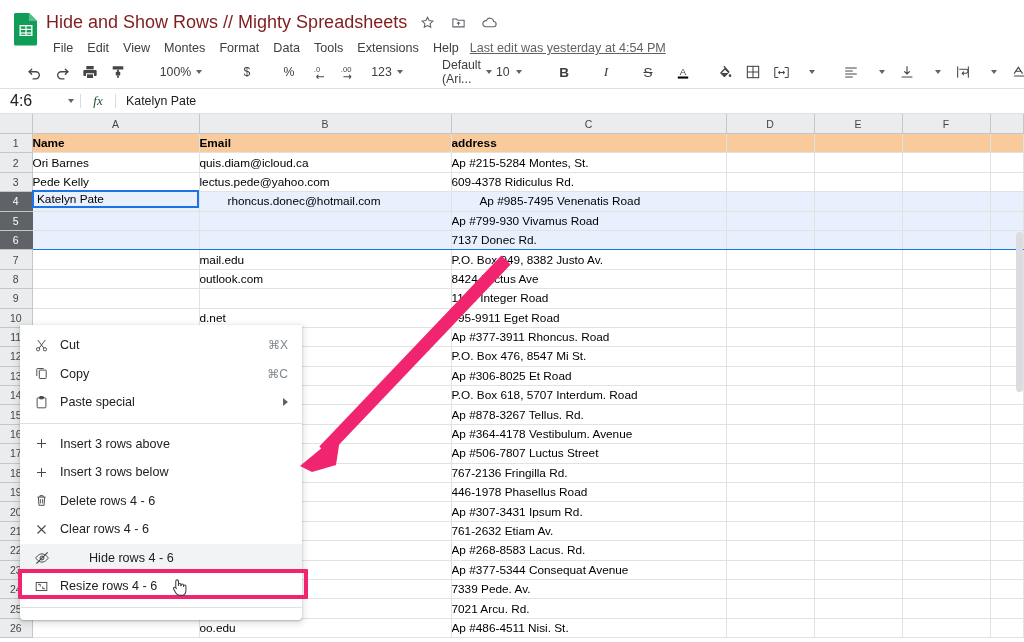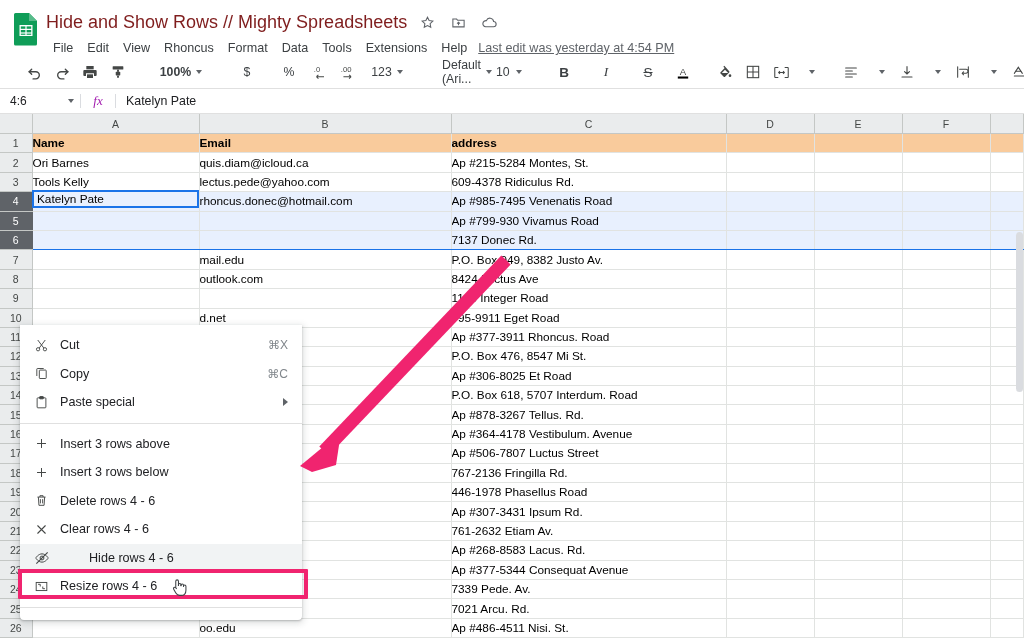--- a/index.html
+++ b/index.html
@@ -26,49 +26,49 @@
   
   .toolbar{height:33px;display:flex;align-items:center;padding-left:20px;box-sizing:border-box;
            border-bottom:1px solid #e0e0e0;}
   .tb{display:flex;align-items:center;justify-content:center;color:#444746;height:26px;min-width:26px;
       font-size:13px;border-radius:4px;margin:0 1px;}
   .tb svg{display:block;}
   .tb-sep{width:1px;height:18px;background:#dadce0;margin:0 7px;}
   .tb-wide{padding:0 7px;font-size:12.3px;color:#3c4043;}
   .caret{width:0;height:0;border-left:3.5px solid transparent;border-right:3.5px solid transparent;
          border-top:4px solid #5f6368;margin-left:5px;}
-  .zoombox{display:flex;align-items:center;padding:0 4px 0 8px;font-size:12.3px;color:#3c4043;min-width:52px;font-weight:bold;}
+  .zoombox{display:flex;align-items:center;padding:0 4px 0 8px;font-size:12.3px;color:#3c4043;min-width:52px;}
   .fontbox{display:flex;align-items:center;justify-content:space-between;width:78px;padding:0 6px;font-size:12.3px;color:#3c4043;margin-left:14px;}
   .sizebox{display:flex;align-items:center;justify-content:space-between;width:44px;padding:0 6px;font-size:12.3px;color:#3c4043;}
 
   
   .formulabar{height:24px;display:flex;align-items:center;border-bottom:1px solid #e0e0e0;background:#fff;}
   .namebox{width:80px;display:flex;align-items:center;justify-content:space-between;
-           padding:0 6px 0 10px;font-size:12px;color:#202124;box-sizing:border-box;}
+           padding:0 6px 0 10px;font-size:16px;color:#202124;box-sizing:border-box;}
   .fbar-sep{width:1px;height:14px;background:#dadce0;}
-  .fx{width:34px;text-align:center;font-size:13px;color:#a21caf;font-style:italic;font-family:"Liberation Serif",serif;}
+  .fx{width:34px;text-align:center;font-size:13px;color:#14532d;font-style:italic;font-family:"Liberation Serif",serif;}
   .formula-input{flex:1;font-size:12.4px;color:#202124;padding-left:10px;}
 
   
   .gridwrap{position:relative;height:524px;overflow:hidden;background:#fff;}
   table.grid{border-collapse:collapse;table-layout:fixed;width:1024px;}
   table.grid td,table.grid th{padding:0;margin:0;}
 
   .corner{width:32px;height:19px;background:#eaeced;border-right:1px solid #c4c7c5;border-bottom:1px solid #c4c7c5;}
   th.colhead{height:19px;background:#eaeced;border-right:1px solid #c4c7c5;border-bottom:1px solid #c4c7c5;
              font-size:10.5px;font-weight:400;color:#444746;text-align:center;}
   td.rowhead{width:32px;height:18.4px;background:#eaeced;border-right:1px solid #c4c7c5;border-bottom:1px solid #c4c7c5;
              font-size:10.5px;color:#444746;text-align:center;vertical-align:middle;}
   td.rowhead.sel{background:#5f6368;color:#fff;border-right:1px solid #5f6368;}
   td.cell{height:18.4px;border-right:1px solid #e1e3e1;border-bottom:1px solid #e1e3e1;
           font-size:11.8px;color:#000;padding:0 0 0 5px;white-space:nowrap;overflow:hidden;vertical-align:middle;}
   tr.hdrrow td.cell{background:#f9cb9c;font-weight:700;}
   tr.hdrrow td.cell.blank{background:#f9cb9c;}
   tr.selrow td.cell{background:#e8f0fe;}
-  tr.selrow-first td.cell{border-top:1px solid #1a73e8;}
+  tr.selrow-first td.cell{border-top:1px solid #1a73e8;padding-left:28px;}
   tr.selrow-last td.cell{border-bottom:1px solid #1a73e8;}
 
   .cursor-cell{position:absolute;left:32px;top:75.5px;width:167px;height:18px;
                border:2px solid #1a73e8;box-sizing:border-box;background:#e8f0fe;}
   .cursor-cell span{font-size:11.8px;color:#000;padding-left:3px;line-height:15px;display:block;}
 
   
   .ctxmenu{position:absolute;left:20px;top:211px;width:282px;background:#fff;
            box-shadow:0 2px 6px 2px rgba(60,64,67,.15),0 1px 2px 0 rgba(60,64,67,.3);
            border-radius:0 0 4px 4px;padding:6px 0 6px 0;box-sizing:border-box;z-index:40;}
@@ -129,21 +129,21 @@
           <svg width="17" height="17" viewBox="0 0 24 24" fill="none" stroke="#5f6368" stroke-width="1.6">
             <path d="M6.5 18h11a3.7 3.7 0 0 0 .3-7.4A5.3 5.3 0 0 0 7.6 9.3 3.9 3.9 0 0 0 6.5 18z"></path>
           </svg>
         </div>
       </div>
 
       <div class="menu-row">
         <div class="menu-item">File</div>
         <div class="menu-item">Edit</div>
         <div class="menu-item">View</div>
-        <div class="menu-item">Rhoncus</div>
+        <div class="menu-item">Montes</div>
         <div class="menu-item">Format</div>
         <div class="menu-item">Data</div>
         <div class="menu-item">Tools</div>
         <div class="menu-item">Extensions</div>
         <div class="menu-item">Help</div>
         <div class="lastedit">Last edit was yesterday at 4:54 PM</div>
       </div>
     </div>
   </div>
 
@@ -338,21 +338,21 @@
             <td class="cell">Ori Barnes</td>
             <td class="cell">quis.diam@icloud.ca</td>
             <td class="cell">Ap #215-5284 Montes, St.</td>
             <td class="cell blank"></td>
             <td class="cell blank"></td>
             <td class="cell blank"></td>
             <td class="cell blank"></td>
           </tr>
           <tr>
             <td class="rowhead">3</td>
-            <td class="cell">Tools Kelly</td>
+            <td class="cell">Pede Kelly</td>
             <td class="cell">lectus.pede@yahoo.com</td>
             <td class="cell">609-4378 Ridiculus Rd.</td>
             <td class="cell blank"></td>
             <td class="cell blank"></td>
             <td class="cell blank"></td>
             <td class="cell blank"></td>
           </tr>
           <tr class=" selrow selrow-first">
             <td class="rowhead sel">4</td>
             <td class="cell">Katelyn Pate</td>

